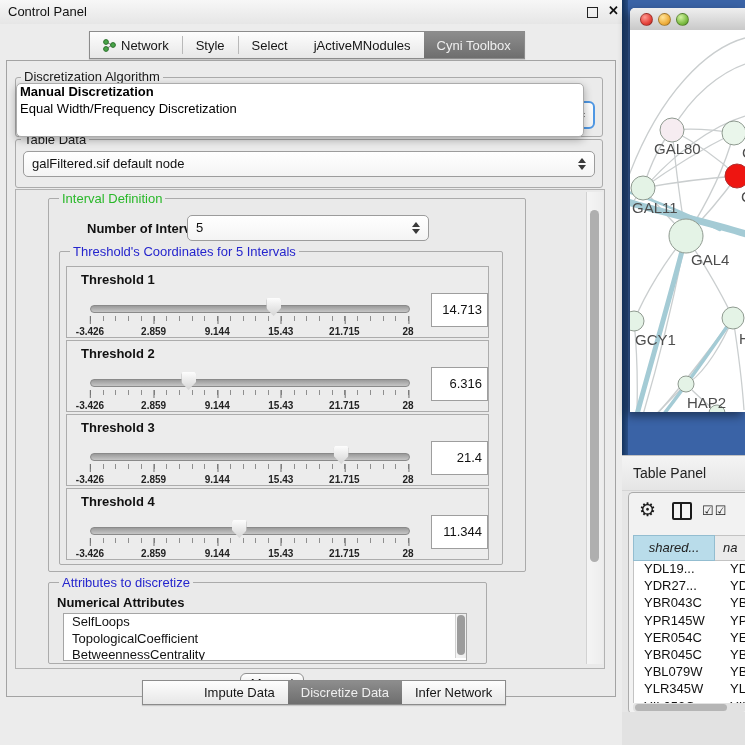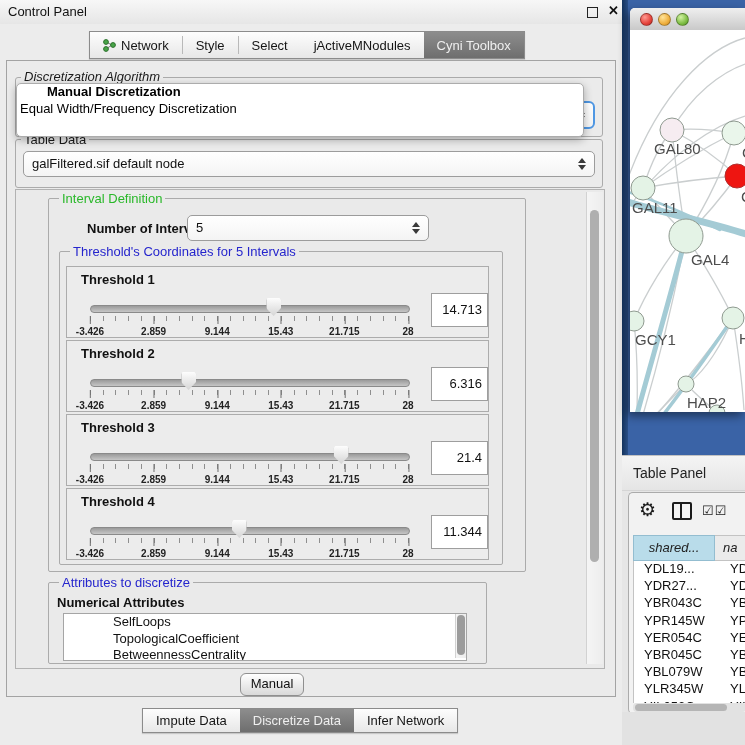--- a/index.html
+++ b/index.html
@@ -11,41 +11,41 @@
   #cp-title{position:absolute;left:8px;top:4px;font-size:13px;color:#111;}
   #float-btn{position:absolute;right:36px;top:7px;width:9px;height:9px;border:1.5px solid #222;}
   #close-btn{position:absolute;right:15px;top:3px;font-size:13px;font-weight:bold;color:#111;}
   
   .seg{position:absolute;display:flex;align-items:stretch;border:1px solid #8B8B8B;border-radius:0;
     overflow:hidden;background:linear-gradient(#FDFDFD,#E7E7E7);box-shadow:0 1px 1px rgba(0,0,0,.15);}
   .seg-tab{display:flex;align-items:center;gap:5px;padding:0 13px;font-size:13px;color:#151515;white-space:nowrap;}
   .seg-tab.active{background:linear-gradient(#8D8D8D,#6E6E6E);color:#EFEFEF;}
   .seg-sep{width:1px;background:#B9B9B9;margin:4px 0;}
   #top-tabs{left:89px;top:31px;height:26px;}
-  #bottom-tabs{left:142px;top:708px;height:23px;}
+  #bottom-tabs{left:142px;top:680px;height:23px;padding-left:48px;}
   
   #main-panel{position:absolute;left:6px;top:60px;width:608px;height:635px;
     border:1px solid #A3A3A3;background:#EBEBEB;}
   .group{position:absolute;border:1px solid #ABABAB;border-radius:3px;}
   .group-title{position:absolute;font-size:13px;background:#EBEBEB;padding:0 3px;white-space:nowrap;}
   .t-black{color:#1A1A1A;} .t-green{color:#29B829;} .t-blue{color:#2525CD;}
   .combo{position:absolute;background:linear-gradient(#FFFFFF,#F4F4F4);border:1px solid #9C9C9C;
     border-radius:5px;font-size:13px;color:#111;}
   .combo .val{position:absolute;left:8px;top:4px;}
   .spinner{position:absolute;right:7px;top:50%;transform:translateY(-50%);width:9px;height:14px;}
   .spinner:before,.spinner:after{content:"";position:absolute;left:0;border-left:4.5px solid transparent;
     border-right:4.5px solid transparent;}
   .spinner:before{top:1px;border-bottom:5px solid #3A3A3A;}
   .spinner:after{bottom:1px;border-top:5px solid #3A3A3A;}
   #algo-combo{left:18px;top:40px;width:566px;height:24px;border:2px solid #4F97E3;border-radius:6px;}
   #algo-popup{position:absolute;left:9px;top:22px;width:566px;height:52px;background:#FFF;
     border:1px solid #ACACAC;border-radius:5px;box-shadow:0 3px 8px rgba(0,0,0,.3);z-index:6;font-size:13px;}
   #popup-hint{height:17px;text-align:center;color:#A8A8A8;padding-top:1px;}
   .popup-opt{height:17px;padding-left:3px;color:#000;}
-  .popup-opt.sel{font-weight:bold;margin-left:27px;}
+  .popup-opt.sel{font-weight:bold;}
   #scrollpane{position:absolute;left:8px;top:128px;width:588px;height:478px;
     border:1px solid #B2B2B2;background:#EAEAEA;}
   
   .vtrack{position:absolute;background:linear-gradient(to right,#F5F5F5,#EDEDED);border-left:1px solid #D2D2D2;}
   .vthumb{position:absolute;background:#AFAFAF;border-radius:5px;}
   
   .tcard{position:absolute;left:6px;width:421px;height:70px;border:1px solid #ACACAC;background:#ECECEC;}
   .tlabel{position:absolute;left:14px;top:5px;font-size:13px;font-weight:bold;color:#111;}
   .ttrack{position:absolute;left:23px;top:38px;width:318px;height:6px;border:1px solid #8A8A8A;
     border-radius:4px;background:linear-gradient(#9A9A9A,#C6C6C6);}
@@ -56,21 +56,21 @@
   .tminor{position:absolute;left:23px;top:49px;width:319px;height:5px;
     background-image:repeating-linear-gradient(to right,#8E8E8E 0,#8E8E8E 1px,transparent 1px,transparent 12.72px);}
   .tickrow{position:absolute;left:23px;top:56px;width:318px;height:14px;}
   .tick{position:absolute;top:3px;transform:translateX(-50%);font-size:10px;font-weight:bold;color:#222;white-space:nowrap;}
   .tick:before{content:"";position:absolute;left:50%;top:-10px;width:1px;height:8px;background:#6F6F6F;}
   .tvalue{position:absolute;left:364px;top:26px;width:50px;height:32px;background:#FFF;border:1px solid #9E9E9E;
     font-size:13px;text-align:right;line-height:32px;padding-right:5px;color:#111;}
   
   #attr-list{position:absolute;left:14px;top:30px;width:402px;height:46px;background:#FFF;
     border:1px solid #A5A5A5;overflow:hidden;}
-  .attr-item{font-size:13px;color:#111;padding-left:8px;line-height:16.5px;white-space:nowrap;margin-left:41px;}
+  .attr-item{font-size:13px;color:#111;padding-left:8px;line-height:16.5px;white-space:nowrap;}
   #apply-btn{position:absolute;left:233px;top:612px;width:62px;height:21px;border:1px solid #8F8F8F;
     border-radius:6px;background:linear-gradient(#FFFFFF,#D9D9D9);font-size:13px;color:#111;
     text-align:center;line-height:20px;}
   
   #desktop{position:absolute;left:622px;top:0;width:123px;height:455px;background:#3A63A6;}
   #desktop:before{content:"";position:absolute;left:0;top:0;width:6px;height:100%;
     background:linear-gradient(to right,#14335D,#2A4F87);}
   #net-window{position:absolute;left:630px;top:8px;width:115px;height:404px;background:#FFF;
     border-radius:5px 0 0 3px;box-shadow:-3px 4px 10px rgba(0,0,0,.45);}
   #nw-titlebar{position:absolute;left:0;top:0;width:115px;height:22px;border-radius:5px 0 0 0;
@@ -140,21 +140,21 @@
       <span>jActiveMNodules</span>
       </div>
     <div class="seg-tab active">
       <span>Cyni Toolbox</span>
       </div>
   </div>
 
   <div id="main-panel">
 
     <div class="group" style="left:8px;top:16px;width:586px;height:58px;"></div>
-    <span class="group-title t-black" style="left:14px;top:8px;font-style:italic;">Discretization Algorithm</span>
+    <span class="group-title t-black" style="left:14px;top:8px;">Discretization Algorithm</span>
     <div class="combo" id="algo-combo">
       <span class="spinner"></span>
     </div>
 
     <div id="algo-popup">
       <div class="popup-opt sel">Manual Discretization</div>
       <div class="popup-opt">Equal Width/Frequency Discretization</div>
     </div>
 
     <div class="group" style="left:8px;top:78px;width:586px;height:47px;"></div>

